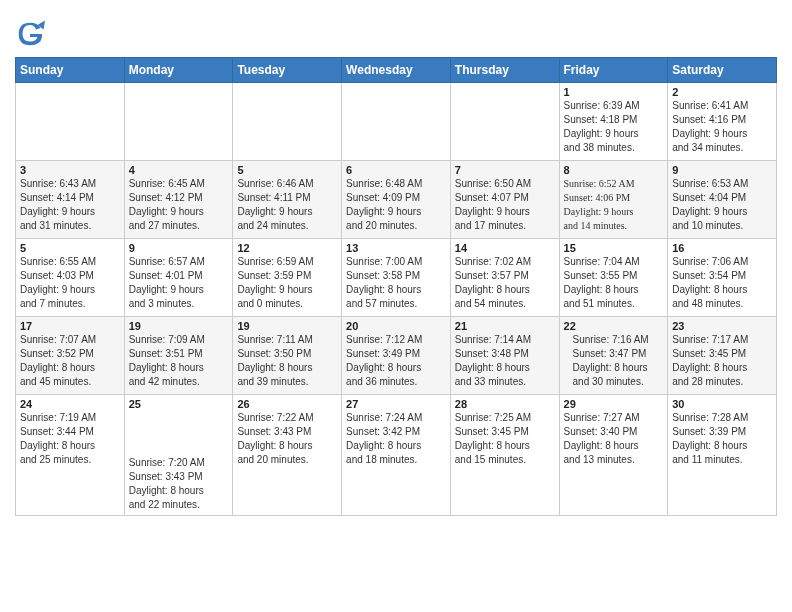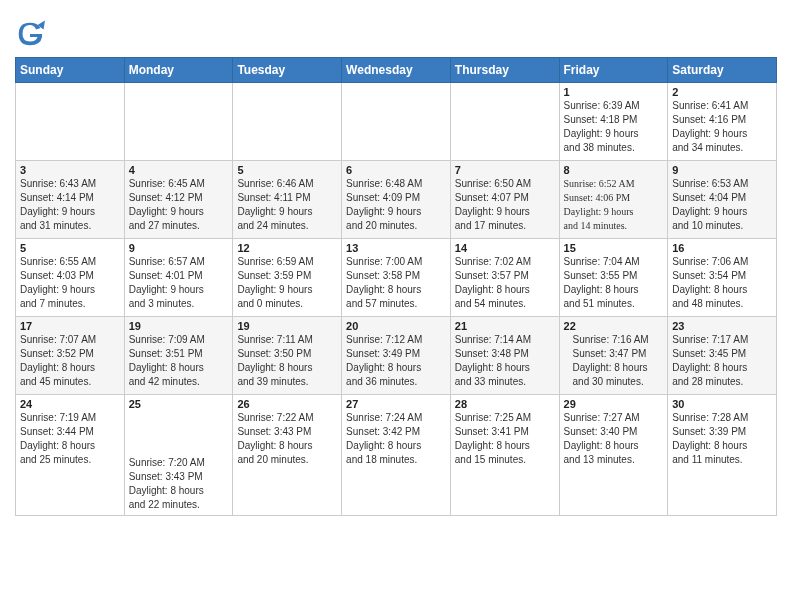--- a/index.html
+++ b/index.html
@@ -332,21 +332,21 @@
           <td>
             <span class="day-num">27</span>
             <div class="day-info" style="white-space: pre-line;">Sunrise: 7:24 AM
 Sunset: 3:42 PM
 Daylight: 8 hours
 and 18 minutes.</div>
           </td>
           <td>
             <span class="day-num">28</span>
             <div class="day-info" style="white-space: pre-line;">Sunrise: 7:25 AM
-Sunset: 3:41 PM
+Sunset: 3:45 PM
 Daylight: 8 hours
 and 15 minutes.</div>
           </td>
           <td>
             <span class="day-num">29</span>
             <div class="day-info" style="white-space: pre-line;">Sunrise: 7:27 AM
 Sunset: 3:40 PM
 Daylight: 8 hours
 and 13 minutes.</div>
           </td>

